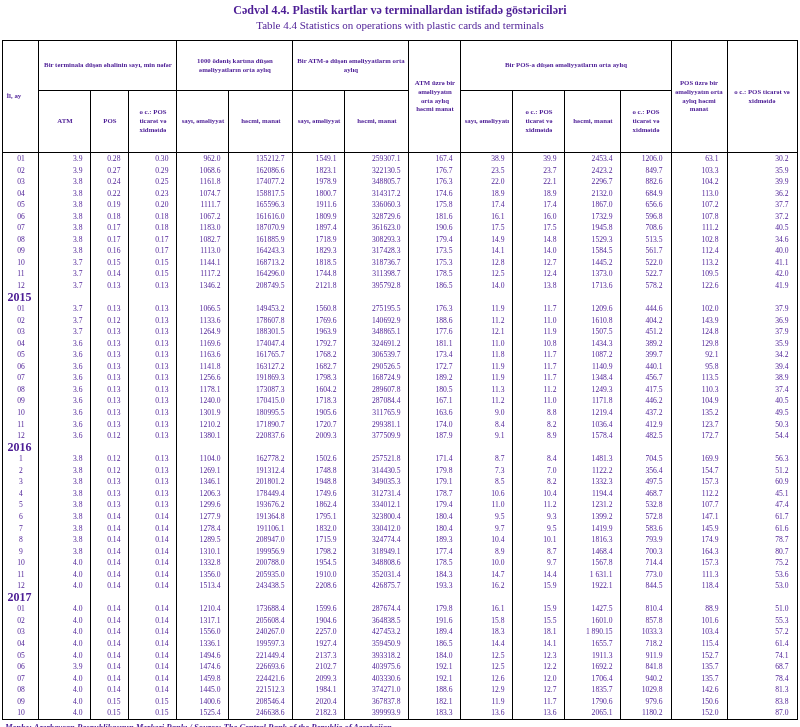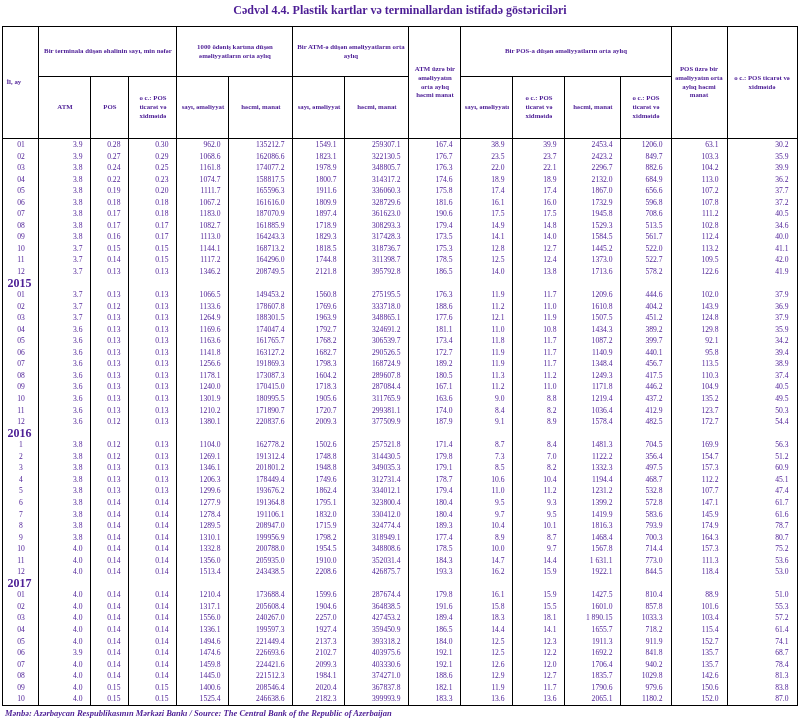--- a/index.html
+++ b/index.html
@@ -16,20 +16,21 @@
   .stats tbody td.month{text-align:center;padding:0;}
   .stats tbody tr.year-row td{font-weight:bold;}
   .stats tbody tr.year-row td.month{text-align:left;padding-left:4px;font-size:12px;}
   .source{font-size:8.5px;font-weight:bold;font-style:italic;margin:2px 0 0 3px;line-height:11px;}
 </style>
 </head>
 <body>
 
 <div class="page">
   <div class="title">Cədvəl 4.4. Plastik kartlar və terminallardan istifadə göstəriciləri</div>
+  <div class="subtitle">Table 4.4  Statistics on operations with plastic cards and terminals</div>
 
   <table class="stats">
     <colgroup>
       <col style="width:36px">
         <col style="width:52px">
         <col style="width:38px">
         <col style="width:48px">
       <col style="width:52px">
         <col style="width:64px">
         <col style="width:52px">
@@ -307,21 +308,21 @@
           <td class="num">37.9</td>
         </tr>
         <tr>
           <td class="month">02</td>
           <td class="num">3.7</td>
           <td class="num">0.12</td>
           <td class="num">0.13</td>
           <td class="num">1133.6</td>
           <td class="num">178607.8</td>
           <td class="num">1769.6</td>
-          <td class="num">333718.0</td>
+          <td class="num">140692.9</td>
           <td class="num">188.6</td>
           <td class="num">11.2</td>
           <td class="num">11.0</td>
           <td class="num">1610.8</td>
           <td class="num">404.2</td>
           <td class="num">143.9</td>
           <td class="num">36.9</td>
         </tr>
         <tr>
           <td class="month">03</td>

